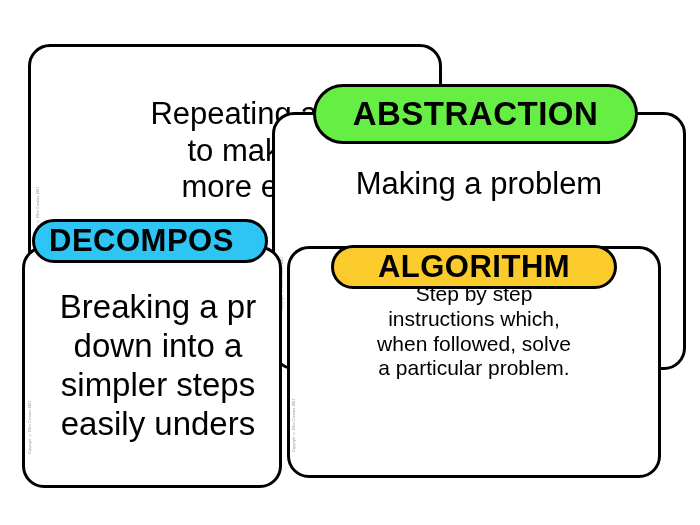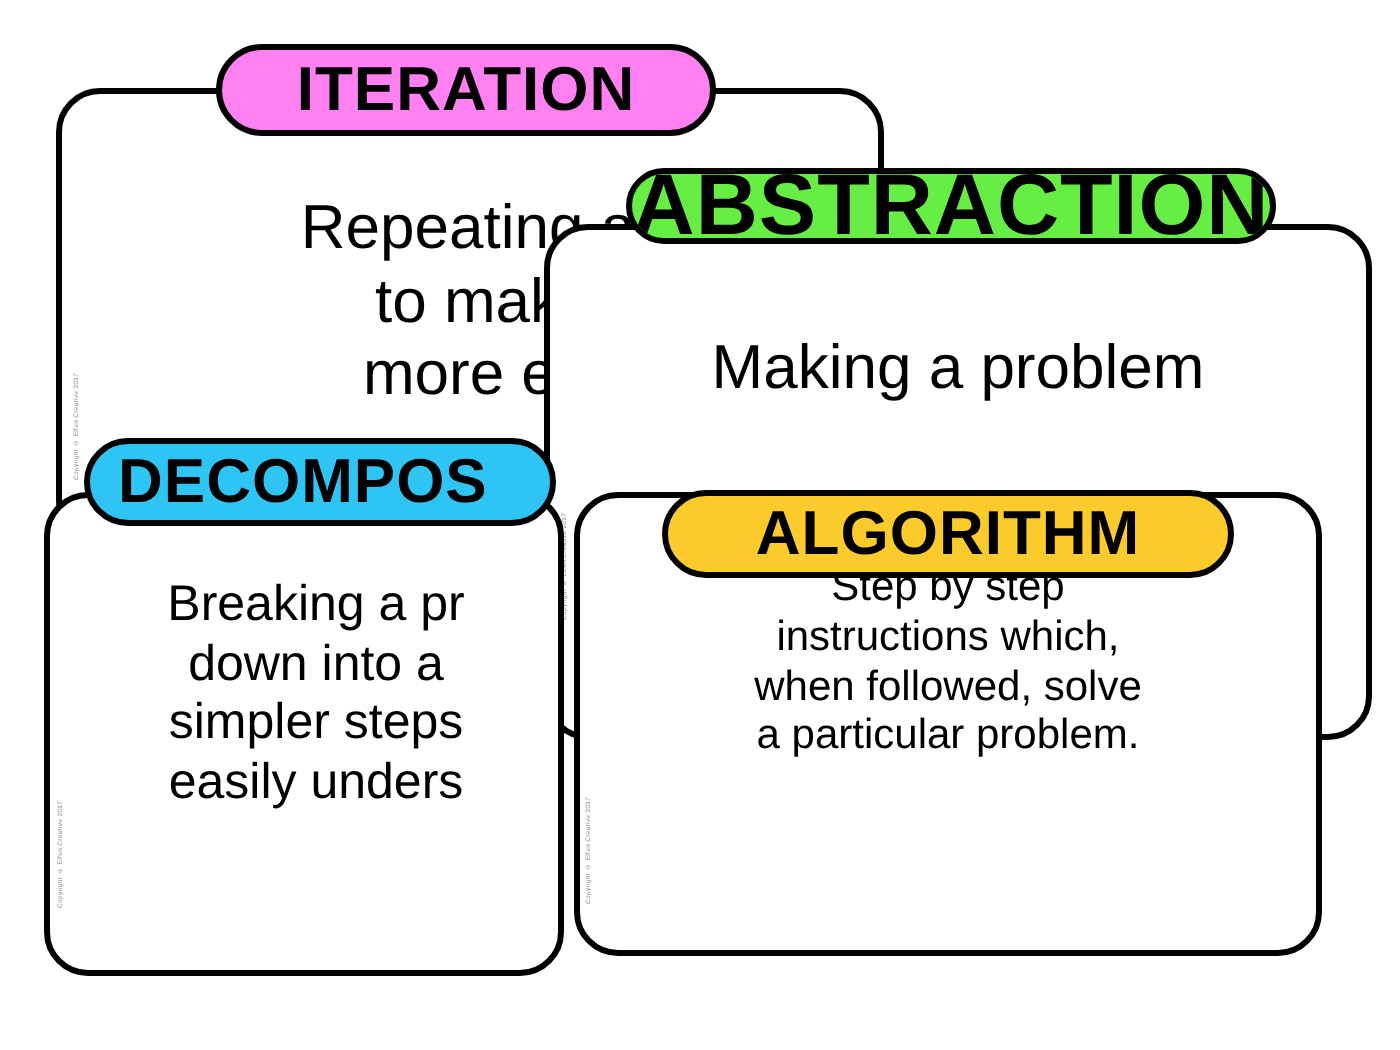--- a/index.html
+++ b/index.html
@@ -72,47 +72,46 @@
   }
 
   
   #card-iteration       { left: 28px;  top: 44px;  width: 414px; height: 228px; z-index: 1; }
   #pill-iteration       { left: 108px; top: 22px;  width: 250px; height: 46px;  background: #FF80F0; font-size: 31px; z-index: 2; }
   #text-iteration       { left: 44px;  top: 96px;  width: 380px; height: 130px; font-size: 31px; z-index: 1; }
   #wm-iteration         { left: 36px;  top: 180px; height: 60px; z-index: 1; }
 
   
   #card-abstraction     { left: 272px; top: 112px; width: 414px; height: 258px; z-index: 3; }
-  #pill-abstraction     { left: 313px; top: 84px;  width: 325px; height: 38px;  background: #66EE44; font-size: 43px; z-index: 4; text-align: center; }
+  #pill-abstraction     { left: 313px; top: 84px;  width: 325px; height: 60px;  background: #66EE44; font-size: 33px; z-index: 4; text-align: center; }
   #text-abstraction     { left: 286px; top: 166px; width: 386px; height: 120px; font-size: 31px; z-index: 3; }
   #wm-abstraction       { left: 280px; top: 250px; height: 60px; z-index: 3; }
 
   
   #card-decomposition   { left: 22px;  top: 246px; width: 260px; height: 242px; z-index: 5; }
-  #pill-decomposition   { left: 42px;  top: 219px; width: 236px; height: 44px;  background: #2EC4F3; font-size: 31px; z-index: 6; justify-content: flex-start; padding-left: 14px; }
-  #text-decomposition   { left: 34px;  top: 288px; width: 248px; height: 170px; font-size: 25px; z-index: 5; }
+  #pill-decomposition   { left: 32px;  top: 219px; width: 236px; height: 44px;  background: #2EC4F3; font-size: 31px; z-index: 6; justify-content: flex-start; padding-left: 14px; }
+  #text-decomposition   { left: 34px;  top: 288px; width: 248px; height: 170px; font-size: 33px; z-index: 5; }
   #wm-decomposition     { left: 28px;  top: 392px; height: 62px; z-index: 5; }
 
   
   #card-algorithm       { left: 287px; top: 246px; width: 374px; height: 232px; z-index: 7; }
   #pill-algorithm       { left: 331px; top: 221px; width: 286px; height: 44px;  background: #FBCB2B; font-size: 31px; z-index: 8; margin-top: 24px; }
   #text-algorithm       { left: 294px; top: 282px; width: 360px; height: 180px; font-size: 21px; z-index: 7; }
   #wm-algorithm         { left: 292px; top: 390px; height: 62px; z-index: 7; }
 </style>
 </head>
 <body>
 
 <div id="stage">
 
   <div class="card" id="card-iteration"></div>
   <div class="watermark" id="wm-iteration">Copyright © Elfen Creative 2017</div>
   <div class="body-text" id="text-iteration">Repeating a
 to mak
 more ef</div>
-  <div class="pill" id="pill-iteration" style="background: rgb(255, 128, 240);">ITERATION</div>
 
   <div class="card" id="card-abstraction"></div>
   <div class="watermark" id="wm-abstraction">Copyright © Elfen Creative 2017</div>
   <div class="body-text" id="text-abstraction">Making a problem</div>
   <div class="pill" id="pill-abstraction" style="background: rgb(102, 238, 68);">ABSTRACTION</div>
 
   <div class="card" id="card-decomposition"></div>
   <div class="watermark" id="wm-decomposition">Copyright © Elfen Creative 2017</div>
   <div class="body-text" id="text-decomposition">Breaking a pr
 down into a

